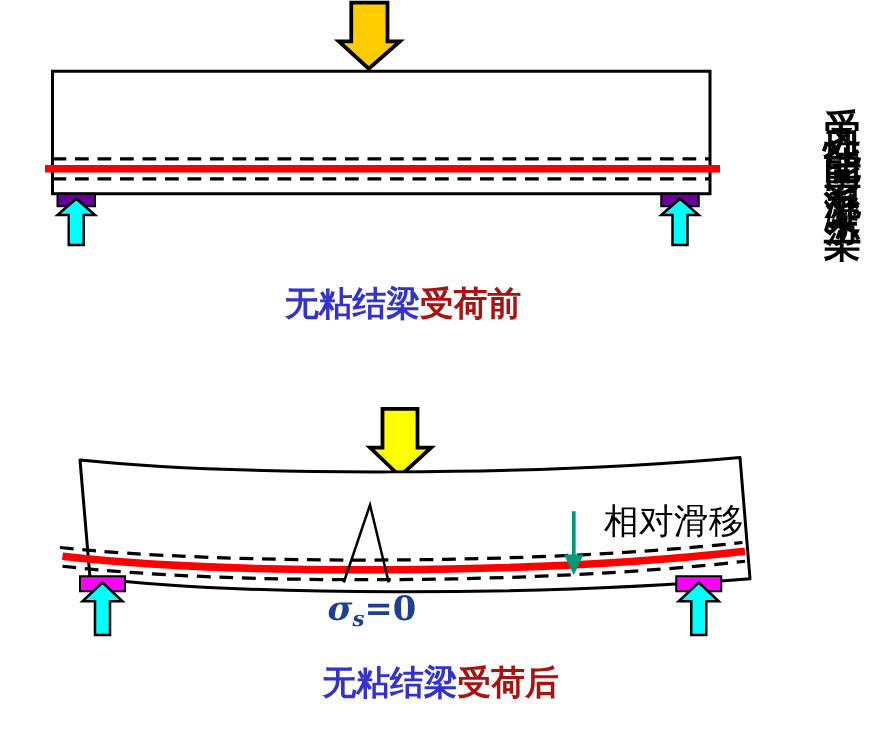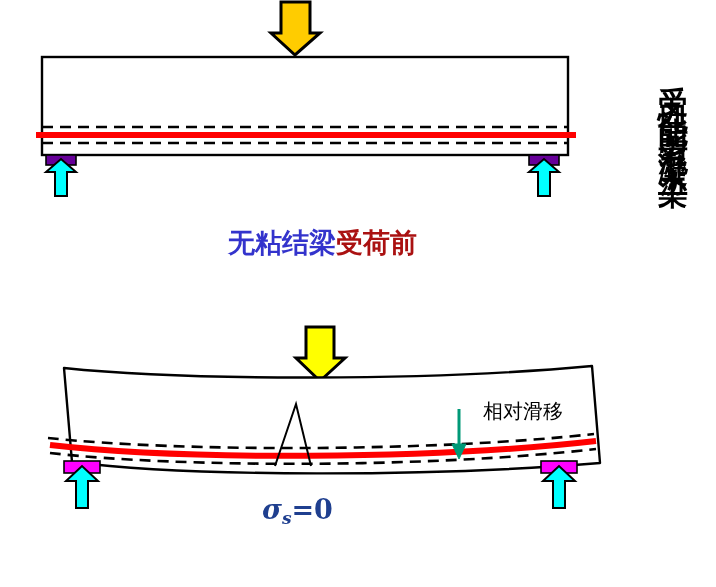--- a/index.html
+++ b/index.html
@@ -44,35 +44,34 @@
   }
   #caption-after {
     left: 258px;
     top: 528px;
   }
   .slip-label {
     position: absolute;
     left: 483px;
     top: 398px;
     font-family: "DejaVu Sans", "Liberation Sans", sans-serif;
-    font-size: 20px;
+    font-size: 28px;
     color: #000000;
     white-space: nowrap;
   }
   .sigma-label {
     position: absolute;
     left: 262px;
     top: 472px;
     font-family: "DejaVu Serif", "Liberation Serif", serif;
     font-size: 27px;
     font-style: italic;
     font-weight: bold;
     color: #1f3f8f;
     white-space: nowrap;
-    margin-top: 22px;
   }
   .sigma-label .sub {
     font-size: 17px;
     vertical-align: -5px;
     font-style: italic;
   }
   .sigma-label .eq {
     font-style: normal;
   }
   #vertical-title {
@@ -154,20 +153,23 @@
         <rect x="541" y="461" width="36" height="12" fill="#FF00FF" stroke="#000000" stroke-width="1.6"></rect>
         <polygon points="553,508 553,481 543,481 559,466 575,481 565,481 565,508" fill="#00FFFF" stroke="#000000" stroke-width="2" stroke-linejoin="miter"></polygon>
       </g>
     </g>
   </svg>
 
   <div class="caption" id="caption-before">
     <span class="cap-blue">无粘结梁</span><span class="cap-red">受荷前</span>
   </div>
 
+  <div class="caption" id="caption-after">
+    <span class="cap-blue">无粘结梁</span><span class="cap-red">受荷后</span>
+  </div>
 
   <div class="slip-label">相对滑移</div>
 
   <div class="sigma-label">
     <span>σ</span><span class="sub">s</span><span class="eq">=0</span>
   </div>
 
   <div id="vertical-title">受力性能同素混凝土梁</div>
 
 </div>

